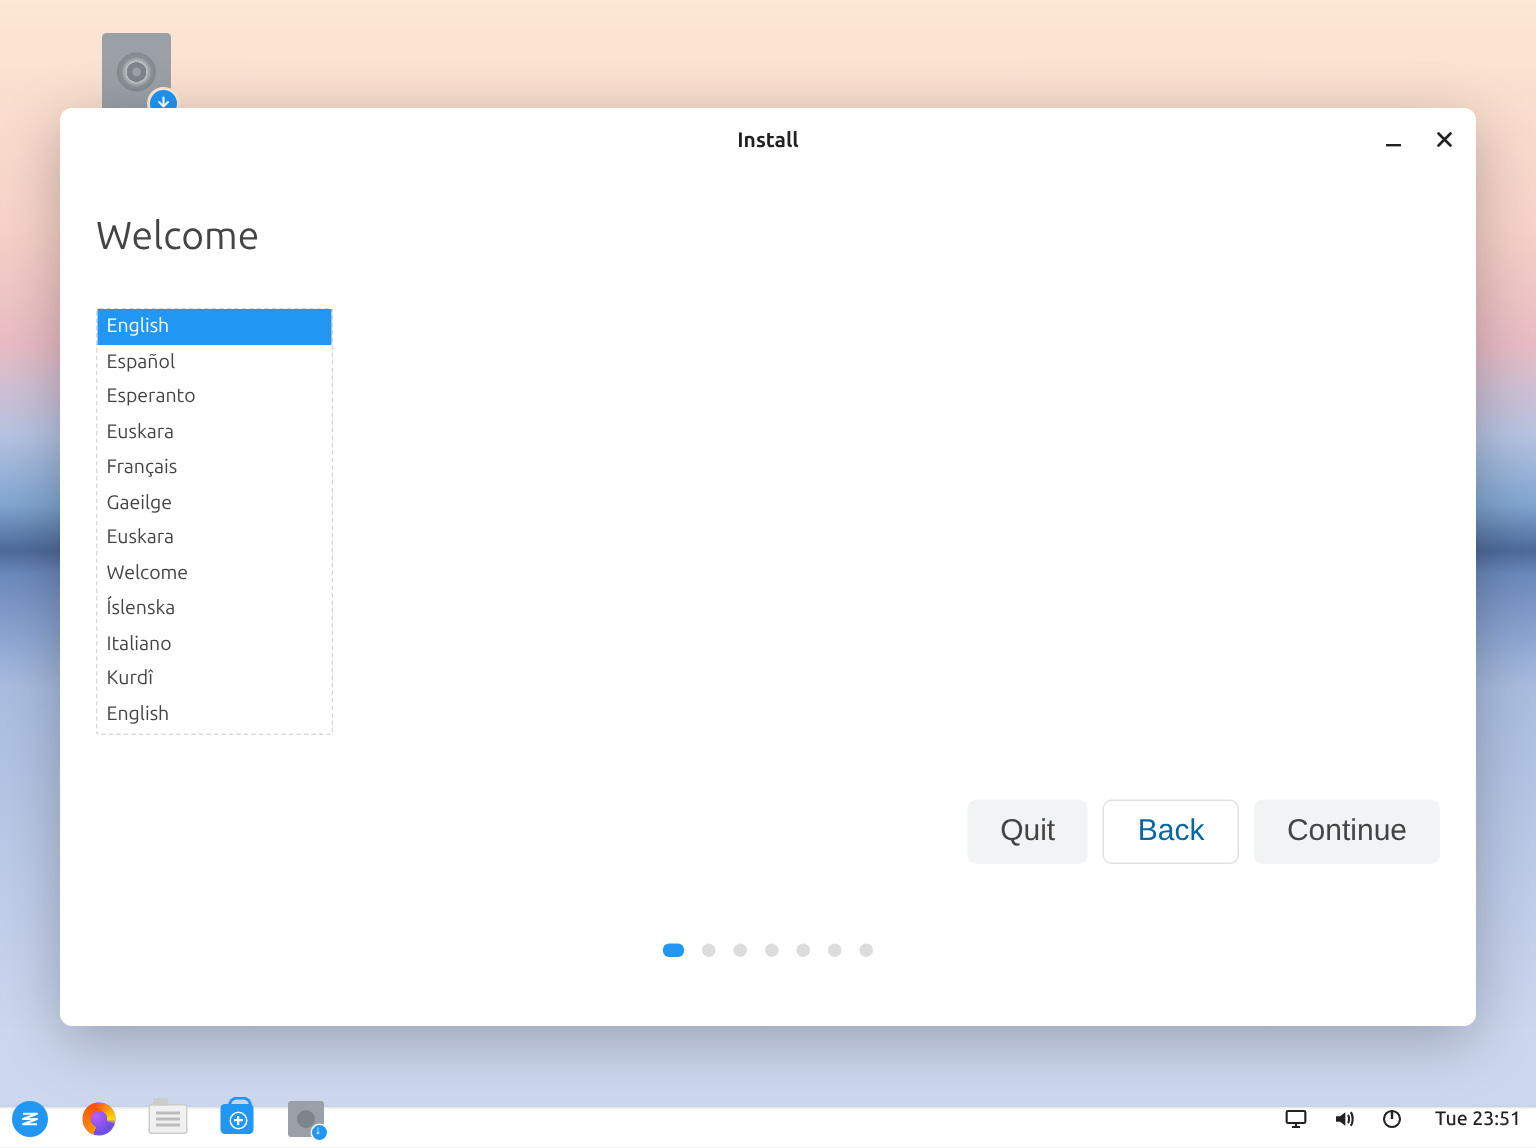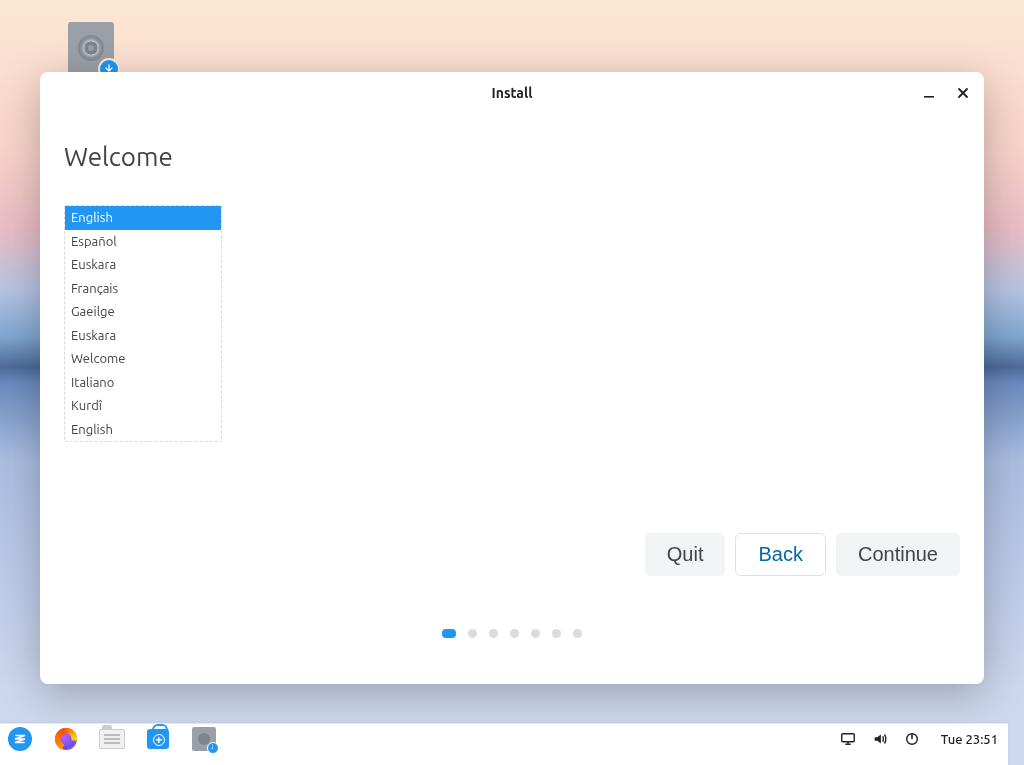--- a/index.html
+++ b/index.html
@@ -134,22 +134,22 @@
     background: #dcdcdc;
   }
   .dot.active {
     background: #2196f3;
     width: 14px; border-radius: 4px;
   }
 
   
   .taskbar {
     position: absolute;
-    left: 0; right: 16px; bottom: 0;
-    height: 42px;
+    left: 0; right: 0; bottom: 0;
+    height: 27px;
     background: #ffffff;
     border-top: 1px solid #e8e8e8;
     display: flex; align-items: center;
     padding: 0 10px 12px 6px;
     box-shadow: 0 -1px 3px rgba(0,0,0,0.04);
   }
   .taskbar .left { display:flex; align-items:center; gap: 18px; }
   .taskbar .spacer { flex: 1; }
   .taskbar .right { display:flex; align-items:center; gap: 14px; color:#222; font-size:14px; }
   .app-icon { width: 28px; height: 28px; display:flex; align-items:center; justify-content:center; cursor:pointer; }
@@ -227,25 +227,27 @@
         </div>
       </div>
     </div>
 
     <div class="content">
       <div class="heading">Welcome</div>
 
       <div class="lang-list" id="lang-list">
           <div class="lang-item selected">English</div>
           <div class="lang-item">Español</div>
+          <div class="lang-item">Esperanto</div>
           <div class="lang-item">Euskara</div>
           <div class="lang-item">Français</div>
           <div class="lang-item">Gaeilge</div>
           <div class="lang-item">Euskara</div>
           <div class="lang-item">Welcome</div>
+          <div class="lang-item">Íslenska</div>
           <div class="lang-item">Italiano</div>
           <div class="lang-item">Kurdî</div>
           <div class="lang-item">English</div>
         </div>
 
       <div class="button-row">
         <button class="btn">Quit</button>
         <button class="btn back">Back</button>
         <button class="btn">Continue</button>
       </div>

